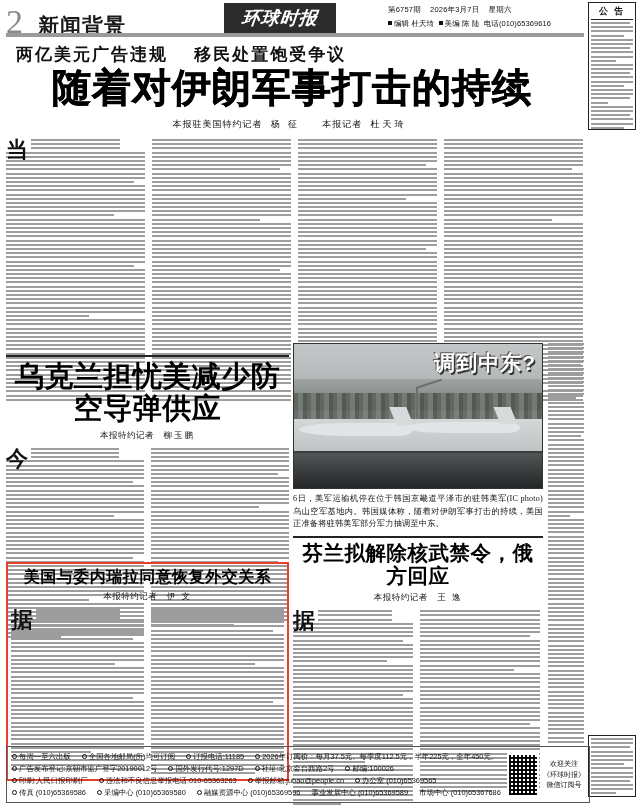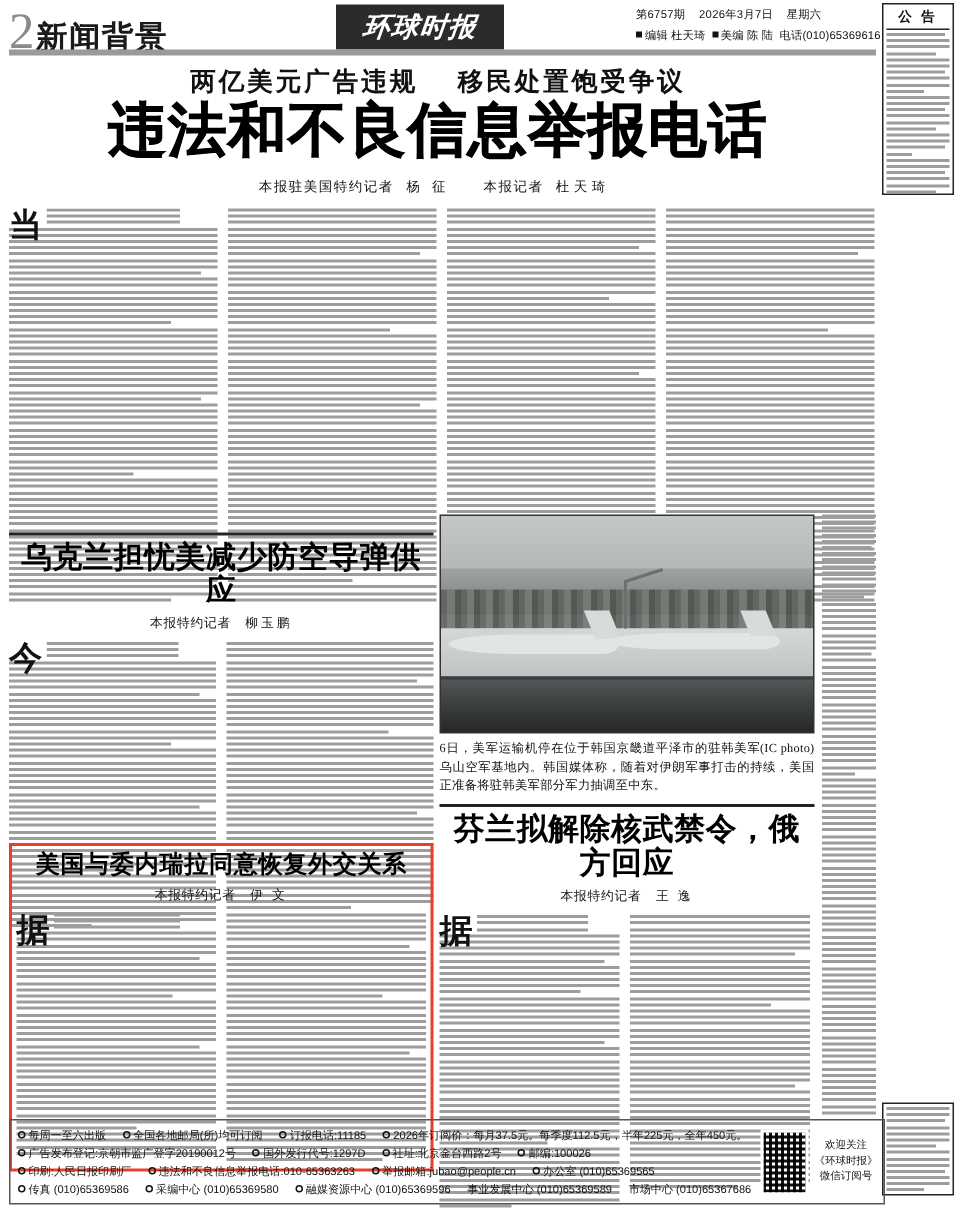--- a/index.html
+++ b/index.html
@@ -34,21 +34,21 @@
     line-height: 0.95;
     font-weight: 400;
     color: #8a8a8a;
     font-family: "Liberation Serif", serif;
   }
   .section-name {
     font-size: 21px;
     font-weight: 700;
     letter-spacing: 1px;
     color: #1a1a1a;
-    margin-left: 1px;
+    margin-left: 15px;
     line-height: 1.05;
   }
   .logo-box {
     position: absolute;
     left: 224px; top: 3px;
     width: 112px; height: 30px;
     background: #2b2b2b;
     display: flex; align-items: center; justify-content: center;
     overflow: hidden;
   }
@@ -60,21 +60,20 @@
     font-style: italic;
     letter-spacing: 1px;
     transform: skewX(-6deg);
     white-space: nowrap;
   }
   .issue-info {
     position: absolute;
     left: 388px; top: 5px;
     width: 200px;
     font-family: "Liberation Sans", sans-serif;
-    margin-left: 36px;
   }
   .issue-line1 {
     font-size: 7.5px;
     color: #111;
     white-space: nowrap;
     letter-spacing: 0.2px;
   }
   .issue-line2 {
     font-size: 7.5px;
     color: #111;
@@ -113,21 +112,20 @@
   
   .tx { display:block; height:2px; background:#9d9d9d; margin-bottom:2.2px; }
   .tx.s1 { width:100%; }
   .tx.s2 { width:92%; }
   .tx.s3 { width:78%; }
   .tx.s4 { width:60%; }
   .tx.s5 { width:40%; }
 
   
   .kicker {
-    text-align: center;
     font-size: 17px;
     font-weight: 700;
     color: #111;
     letter-spacing: 2px;
     margin-top: 5px;
   }
   .kicker span { margin: 0 10px; }
   .mainhead {
     text-align: center;
     font-size: 39px;
@@ -162,21 +160,21 @@
     font-weight: 700;
     line-height: 0.95;
     margin: 1px 3px 0 0;
     color: #111;
   }
   .body-lines { overflow: hidden; }
 
   
   .sec-rule { height:2px; background:#222; margin: 3px 0 4px 0; }
   .sec-head {
-    font-size: 20px;
+    font-size: 29px;
     font-weight: 800;
     letter-spacing: 0.5px;
     color: #000;
     text-align: center;
     line-height: 1.1;
     font-family: "Liberation Sans", sans-serif;
   }
   .sec-byline {
     text-align: center;
     font-size: 8.5px;
@@ -349,21 +347,21 @@
         <i class="tx s3"></i>
 
     </div>
   </div>
 
   <div style="width:578px;padding-left:6px;">
     <div class="kicker">
       <span>两亿美元广告违规</span>
       <span>移民处置饱受争议</span>
     </div>
-    <div class="mainhead">违法和不良信息举报电话</div>
+    <div class="mainhead">随着对伊朗军事打击的持续</div>
     <div class="byline">
       <span>本报驻美国特约记者</span>
       <span class="nm">杨 征</span>
       <span class="sep">本报记者</span>
       <span class="nm">杜天琦</span>
     </div>
   </div>
 
   <div class="cols" style="margin-top:8px;">
 
@@ -857,20 +855,21 @@
       <div class="ph-apron"></div>
       <div class="crane"></div>
       <div class="crane2"></div>
       <div class="p1w"></div>
       <div class="plane p1"></div>
       <div class="p1t"></div>
       <div class="plane p2"></div>
       <div class="p2t"></div>
       <div class="ph-ground"></div>
       <div class="ph-fence"></div>
+      <div class="photo-overlay">调到中东?</div>
     </div>
     <div class="photo-caption">
       <span class="photo-credit">(IC photo)</span>
       <span>6日，美军运输机停在位于韩国京畿道平泽市的驻韩美军乌山空军基地内。韩国媒体称，随着对伊朗军事打击的持续，美国正准备将驻韩美军部分军力抽调至中东。</span>
     </div>
 
     <div class="sec-rule" style="margin-top:5px;"></div>
     <div class="sec-head" style="font-size:20.5px;">芬兰拟解除核武禁令，俄方回应</div>
     <div class="sec-byline">
       <span>本报特约记者</span>

